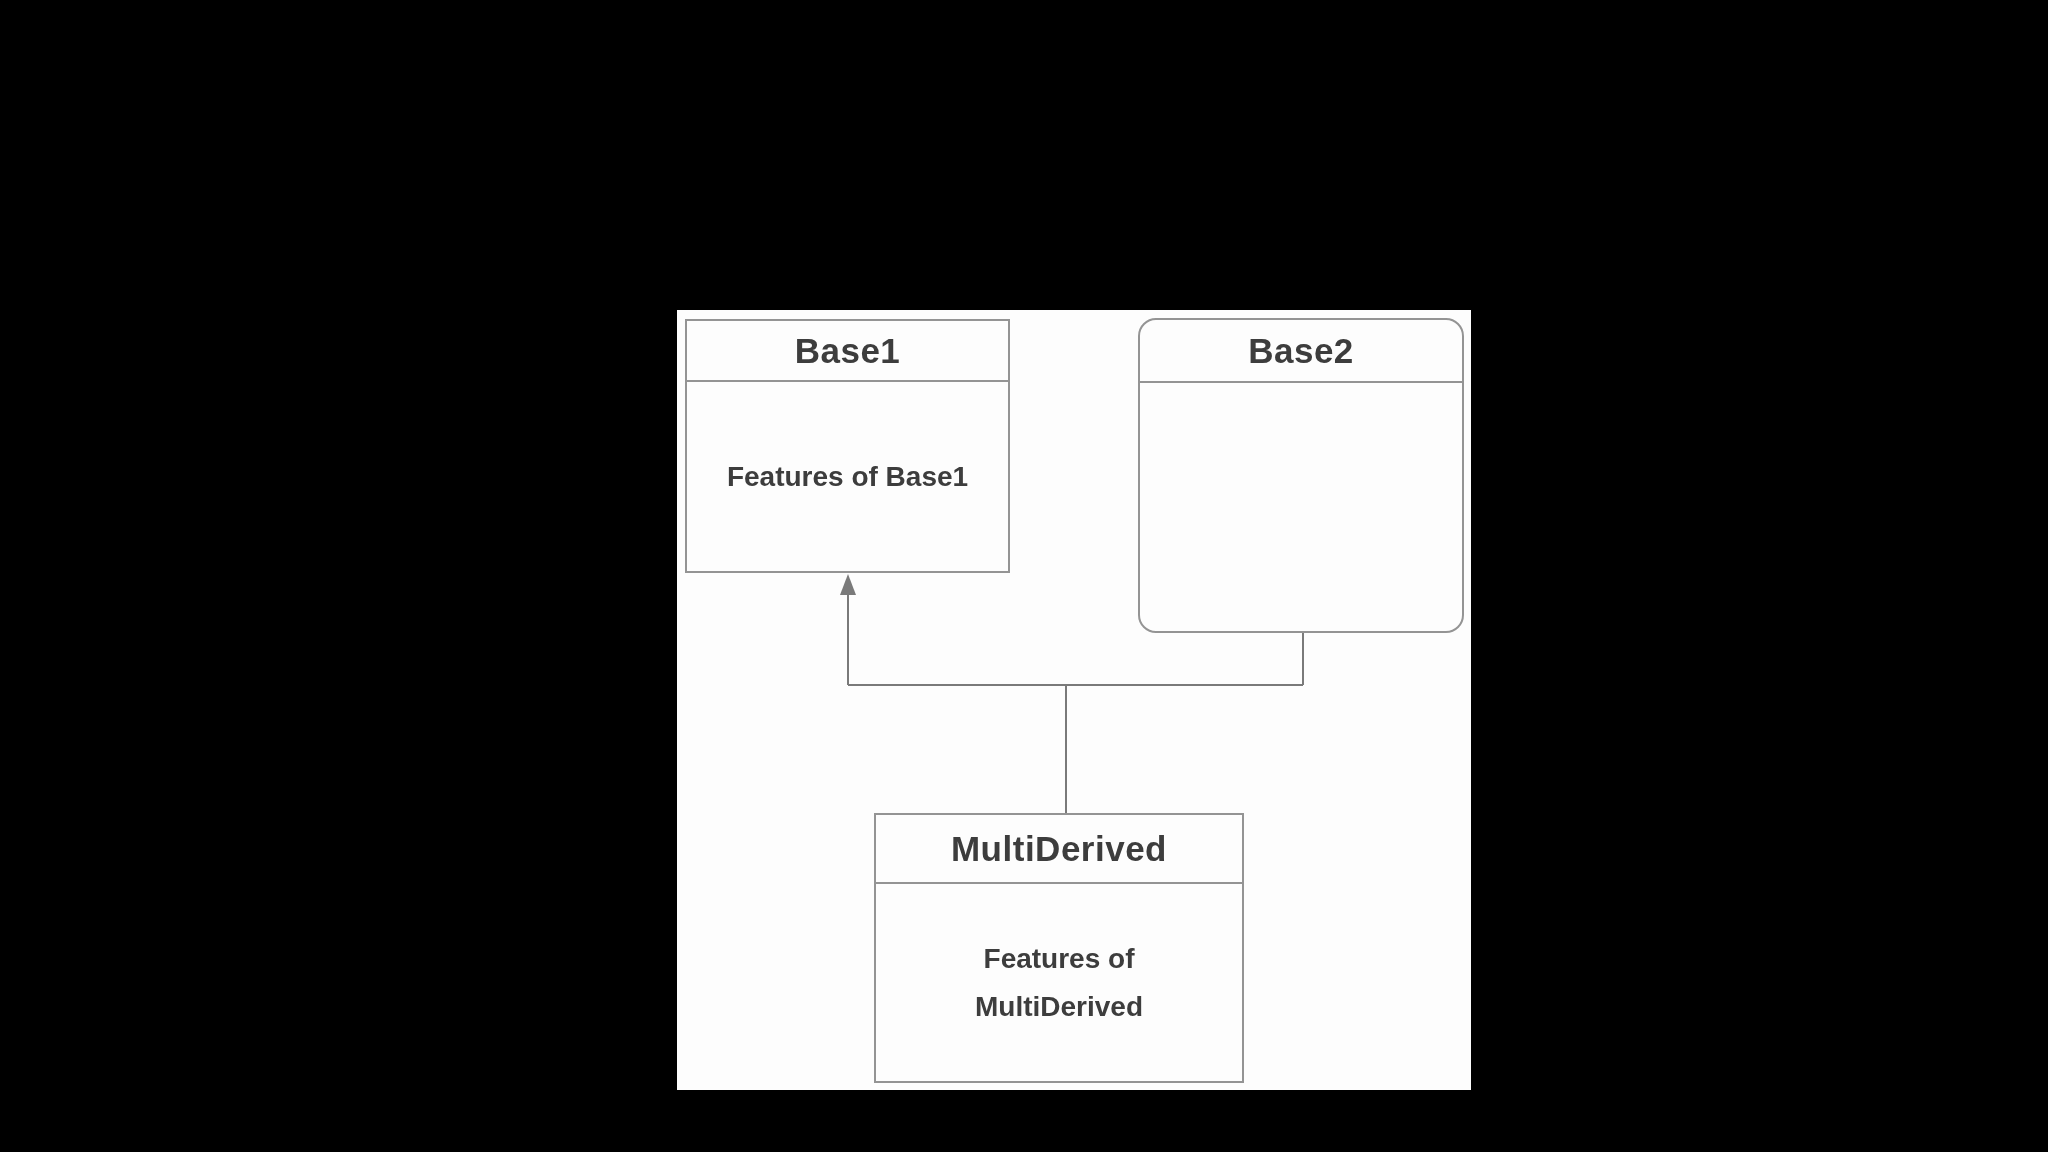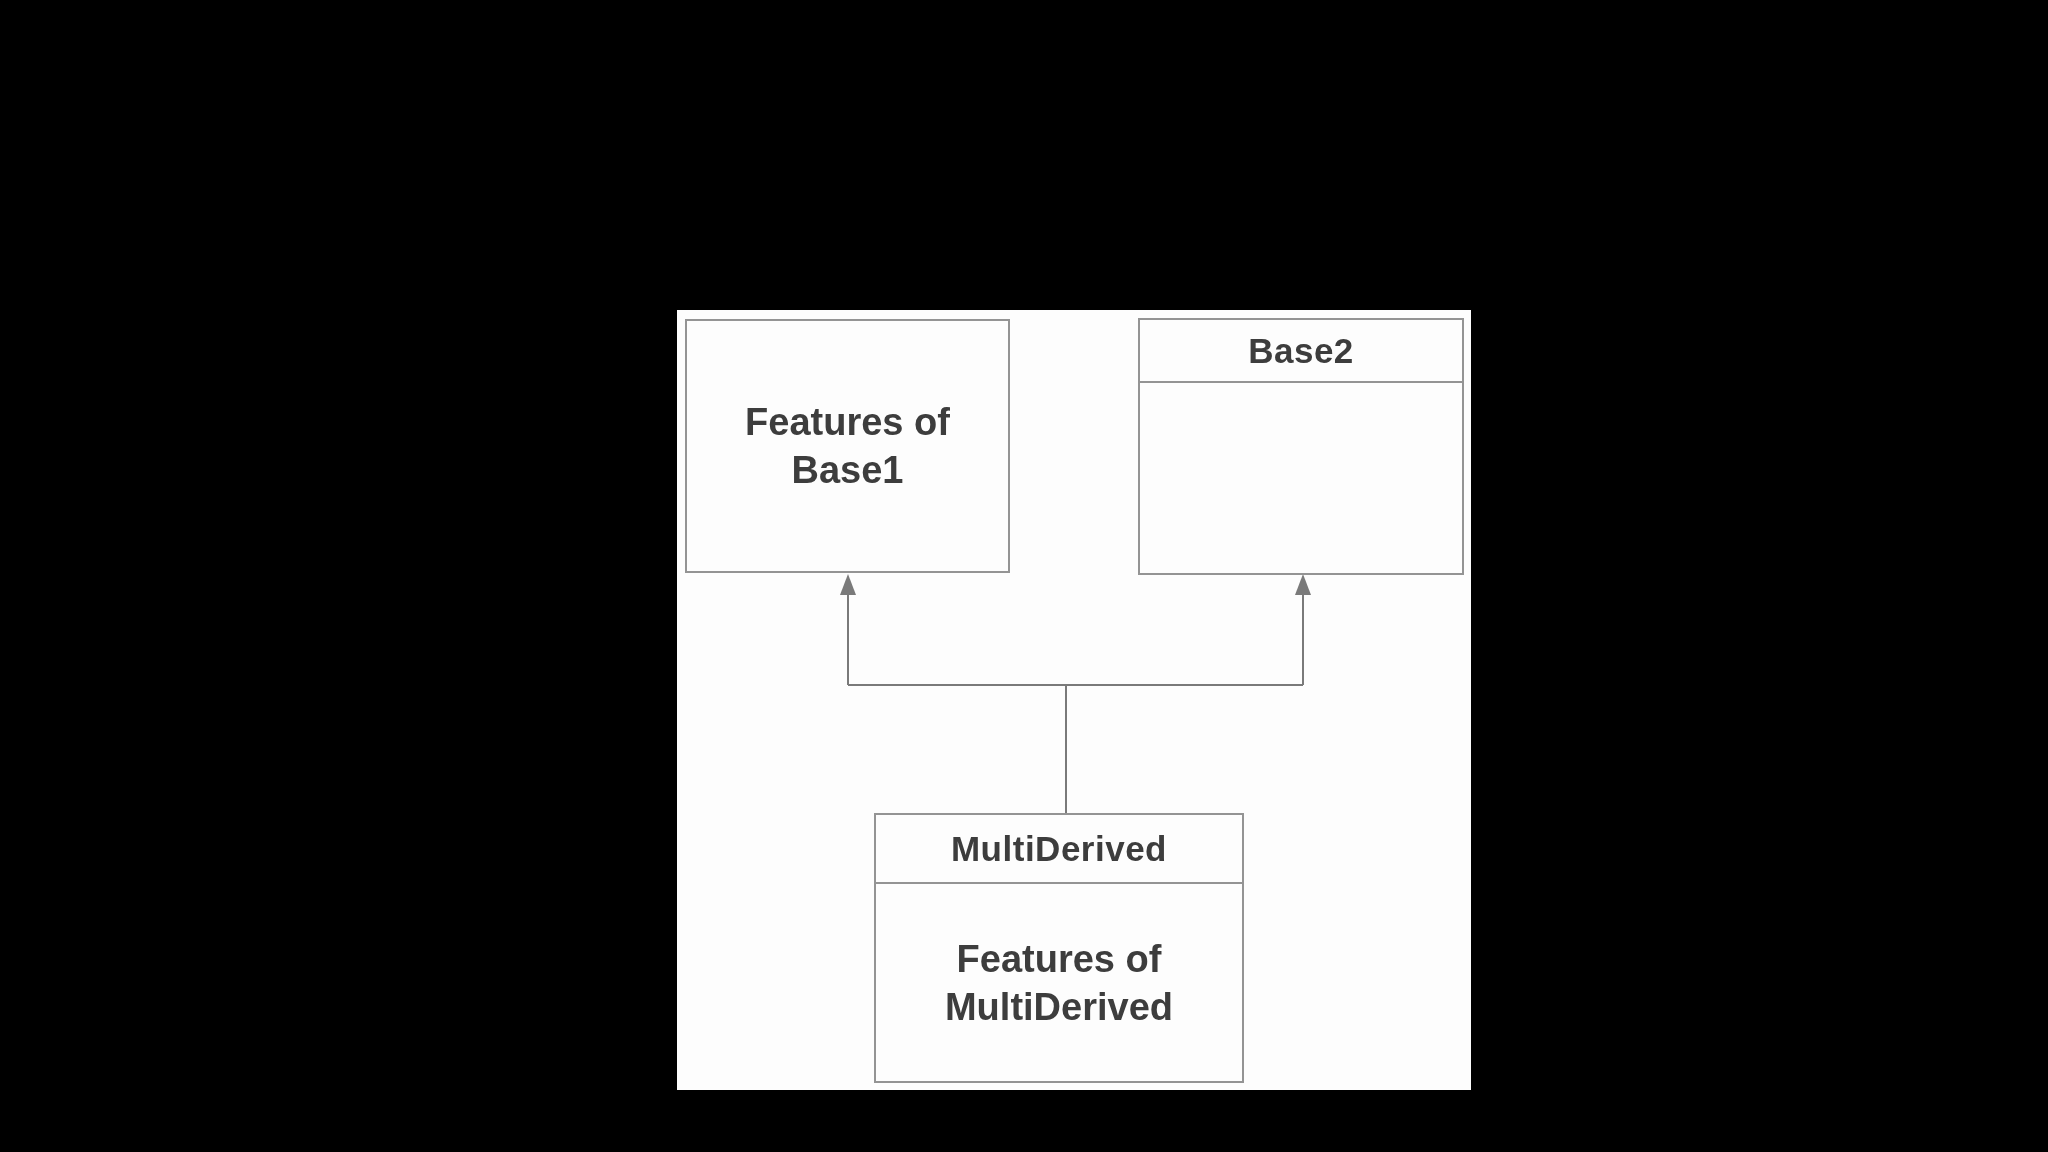--- a/index.html
+++ b/index.html
@@ -49,27 +49,27 @@
     justify-content: center;
     font-size: 35px;
     letter-spacing: 0.5px;
   }
   .class-box .class-body {
     flex: 1;
     display: flex;
     flex-direction: column;
     align-items: center;
     justify-content: center;
-    font-size: 38px;
+    font-size: 28px;
     text-align: center;
     line-height: 48px;
   }
   .box-base1 { left: 8px;   top: 9px;   width: 325px; height: 254px; }
   .box-base1 .class-title { height: 61px; }
-  .box-base2 { left: 461px; top: 8px;   width: 326px; height: 257px; }
+  .box-base2 { left: 461px; top: 8px;   width: 326px; height: 315px; border-radius: 18px; }
   .box-base2 .class-title { height: 63px; }
   .box-multi { left: 197px; top: 503px; width: 370px; height: 270px; }
   .box-multi .class-title { height: 69px; }
 </style>
 </head>
 <body>
 
 <div class="stage">
   <div class="panel">
 
@@ -77,20 +77,21 @@
 
       <line x1="389" y1="503" x2="389" y2="375" stroke="var(--connector)" stroke-width="2"></line>
       <line x1="171" y1="375" x2="626" y2="375" stroke="var(--connector)" stroke-width="2"></line>
       <line x1="171" y1="375" x2="171" y2="278" stroke="var(--connector)" stroke-width="2"></line>
       <line x1="626" y1="375" x2="626" y2="278" stroke="var(--connector)" stroke-width="2"></line>
       <polygon points="171,264 163,285 179,285" fill="var(--connector)"></polygon>
       <polygon points="626,264 618,285 634,285" fill="var(--connector)"></polygon>
     </svg>
 
     <div class="class-box box-base1">
+      <div class="class-title">Base1</div>
       <div class="class-body">Features of Base1</div>
     </div>
 
     <div class="class-box box-base2">
       <div class="class-title">Base2</div>
     </div>
 
     <div class="class-box box-multi">
       <div class="class-title">MultiDerived</div>
       <div class="class-body">

